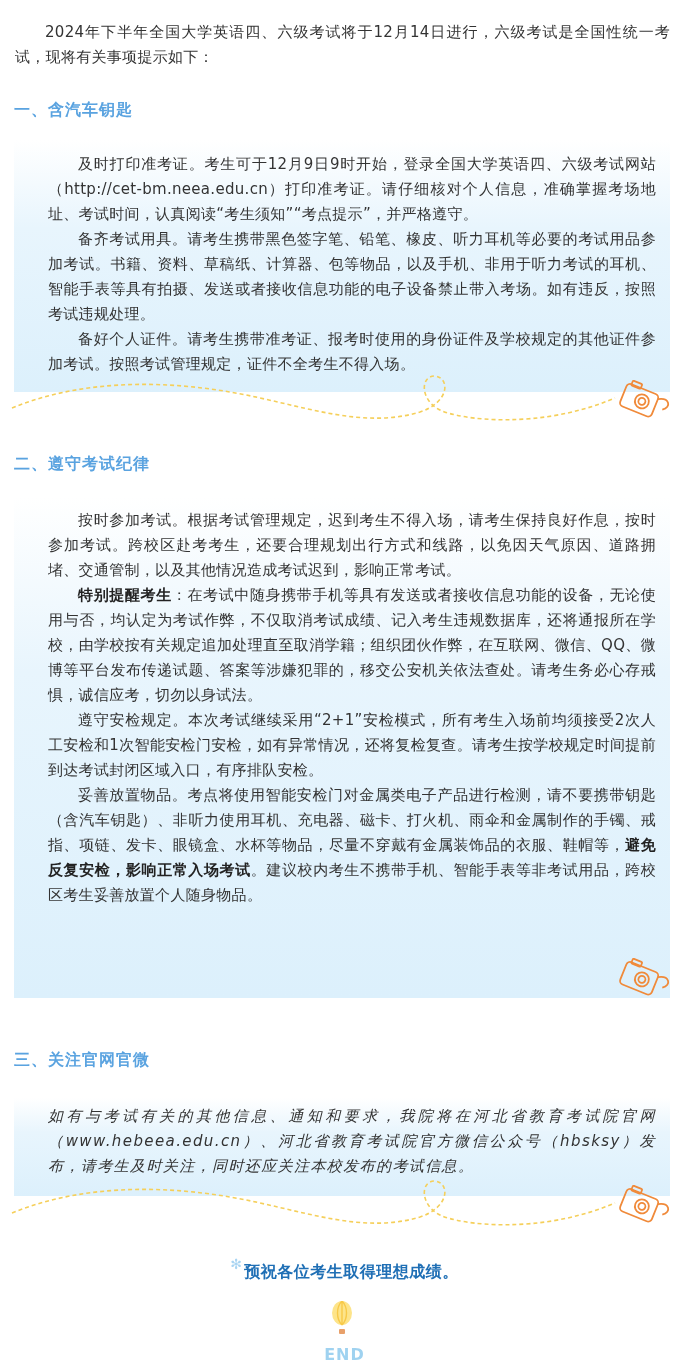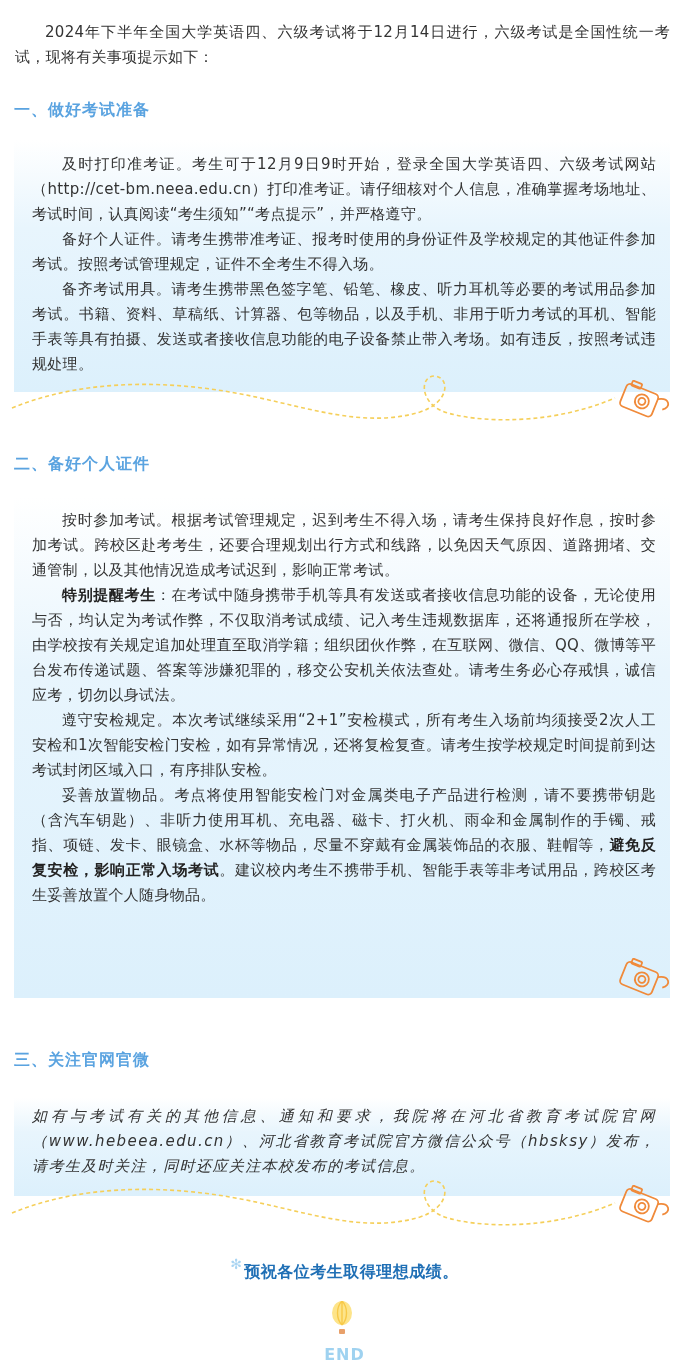--- a/index.html
+++ b/index.html
@@ -16,62 +16,62 @@
     .intro { position: absolute; left: 15px; top: 20px; width: 655px; }
     .section-title {
       position: absolute; left: 14px; font-size: 16px; font-weight: bold;
       color: #5aa3e0; letter-spacing: 1px;
     }
     .box {
       position: absolute; left: 14px; width: 656px;
       background: linear-gradient(to bottom, #ffffff 0%, #e8f5fd 35%, #dcf0fc 100%);
       padding: 0 14px 0 18px; box-sizing: border-box;
     }
-    .box .inner { padding-top: 18px; padding-bottom: 8px; }
+    .box .inner { padding-top: 18px; padding-bottom: 8px; margin-left: 16px; }
     .bold { font-weight: bold; color: #222; }
     .wave { position: absolute; left: 0; width: 689px; height: 70px; pointer-events: none; }
     .camera { position: absolute; width: 60px; height: 48px; }
     .closing {
       position: absolute; top: 1262px; left: 0; width: 689px; text-align: center;
       font-size: 16px; font-weight: bold; color: #1f6fb5; letter-spacing: 0.5px;
     }
     .sparkle { color: #a8d4f2; font-size: 14px; position: relative; top: -8px; margin-right: 2px; font-weight: normal; }
     .balloon { position: absolute; left: 330px; top: 1301px; width: 24px; height: 34px; }
     .end {
       position: absolute; top: 1345px; left: 0; width: 689px; text-align: center;
       font-size: 16px; font-weight: bold; color: #9fd2f0; letter-spacing: 1px;
     }
   </style>
 </head>
 <body>
 
 <p class="para indent intro">2024年下半年全国大学英语四、六级考试将于12月14日进行，六级考试是全国性统一考试，现将有关事项提示如下：</p>
 
-<div class="section-title" style="top:100px;">一、做好考试准备</div>
+<div class="section-title" style="top:100px;">一、含汽车钥匙</div>
 <div class="box" style="top:140px; height:252px;">
   <div class="inner" style="padding-top:12px;">
     <p class="para indent">及时打印准考证。考生可于12月9日9时开始，登录全国大学英语四、六级考试网站（http://cet-bm.neea.edu.cn）打印准考证。请仔细核对个人信息，准确掌握考场地址、考试时间，认真阅读“考生须知”“考点提示”，并严格遵守。</p>
+    <p class="para indent">备齐考试用具。请考生携带黑色签字笔、铅笔、橡皮、听力耳机等必要的考试用品参加考试。书籍、资料、草稿纸、计算器、包等物品，以及手机、非用于听力考试的耳机、智能手表等具有拍摄、发送或者接收信息功能的电子设备禁止带入考场。如有违反，按照考试违规处理。</p>
     <p class="para indent">备好个人证件。请考生携带准考证、报考时使用的身份证件及学校规定的其他证件参加考试。按照考试管理规定，证件不全考生不得入场。</p>
-    <p class="para indent">备齐考试用具。请考生携带黑色签字笔、铅笔、橡皮、听力耳机等必要的考试用品参加考试。书籍、资料、草稿纸、计算器、包等物品，以及手机、非用于听力考试的耳机、智能手表等具有拍摄、发送或者接收信息功能的电子设备禁止带入考场。如有违反，按照考试违规处理。</p>
   </div>
 </div>
 <svg class="wave" style="top:370px;" viewBox="0 0 689 70">
   <path d="M12 38 C 80 10, 160 10, 230 22 S 360 60, 420 42 C 450 32, 450 8, 435 6 C 420 6, 420 30, 440 40 S 540 60, 615 28" fill="none" stroke="#f5cf5a" stroke-width="1.6" stroke-dasharray="4 3"></path>
 </svg>
 <svg class="camera" style="left:615px; top:380px;" viewBox="0 0 60 48">
   <g transform="rotate(22 28 24)" fill="none" stroke="#f08a3a" stroke-width="1.8">
     <rect x="6" y="10" width="34" height="24" rx="4"></rect>
     <rect x="10" y="6" width="10" height="5" rx="1"></rect>
     <circle cx="26" cy="22" r="7"></circle>
     <circle cx="26" cy="22" r="3.5"></circle>
     <path d="M40 14 C 50 8, 56 16, 48 22"></path>
   </g>
 </svg>
 
-<div class="section-title" style="top:454px;">二、备好个人证件</div>
+<div class="section-title" style="top:454px;">二、遵守考试纪律</div>
 <div class="box" style="top:496px; height:502px;">
   <div class="inner" style="padding-top:12px;">
     <p class="para indent">按时参加考试。根据考试管理规定，迟到考生不得入场，请考生保持良好作息，按时参加考试。跨校区赴考考生，还要合理规划出行方式和线路，以免因天气原因、道路拥堵、交通管制，以及其他情况造成考试迟到，影响正常考试。</p>
     <p class="para indent"><span class="bold">特别提醒考生</span><span>：在考试中随身携带手机等具有发送或者接收信息功能的设备，无论使用与否，均认定为考试作弊，不仅取消考试成绩、记入考生违规数据库，还将通报所在学校，由学校按有关规定追加处理直至取消学籍；组织团伙作弊，在互联网、微信、QQ、微博等平台发布传递试题、答案等涉嫌犯罪的，移交公安机关依法查处。请考生务必心存戒惧，诚信应考，切勿以身试法。</span></p>
     <p class="para indent">遵守安检规定。本次考试继续采用“2+1”安检模式，所有考生入场前均须接受2次人工安检和1次智能安检门安检，如有异常情况，还将复检复查。请考生按学校规定时间提前到达考试封闭区域入口，有序排队安检。</p>
     <p class="para indent"><span>妥善放置物品。考点将使用智能安检门对金属类电子产品进行检测，请不要携带钥匙（含汽车钥匙）、非听力使用耳机、充电器、磁卡、打火机、雨伞和金属制作的手镯、戒指、项链、发卡、眼镜盒、水杯等物品，尽量不穿戴有金属装饰品的衣服、鞋帽等，</span><span class="bold">避免反复安检，影响正常入场考试</span><span>。建议校内考生不携带手机、智能手表等非考试用品，跨校区考生妥善放置个人随身物品。</span></p>
   </div>
 </div>
 <svg class="camera" style="left:615px; top:958px;" viewBox="0 0 60 48">
   <g transform="rotate(22 28 24)" fill="none" stroke="#f08a3a" stroke-width="1.8">

